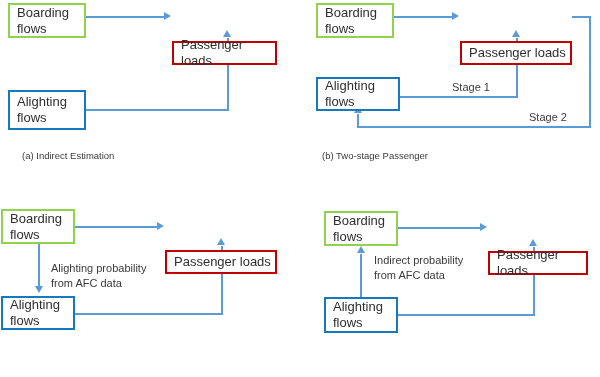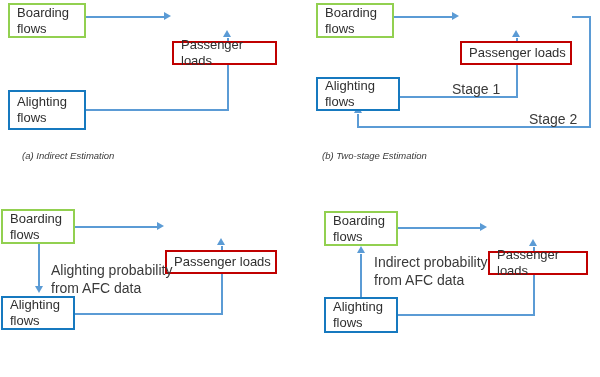--- a/index.html
+++ b/index.html
@@ -50,33 +50,32 @@
   }
   .ah.down{
     border-left:4.5px solid transparent;
     border-right:4.5px solid transparent;
     border-top:7px solid #5B9BD5;
   }
 
   
   .edge-label{
     position:absolute;
-    font-size:14px;
+    font-size:11px;
     color:#3a3a3a;
     line-height:1.32;
     white-space:pre-line;
     z-index:6;
   }
   .caption{
     position:absolute;
     font-size:9.5px;
     color:#3a3a3a;
     white-space:nowrap;
     z-index:6;
-    font-style:italic;
   }
 </style>
 </head>
 <body>
 
 <div id="stage">
 
   <div class="panel" style="left:0;top:0;width:300px;height:188px;">
 
     <div class="node boarding" style="left:8px;top:3px;width:78px;height:35px;">
@@ -127,21 +126,21 @@
     <div class="ah up" style="left:211.5px;top:30px;"></div>
     <div class="edge-label" style="left:152px;top:80px;">Stage 1</div>
 
     <div class="seg h" style="left:272px;top:16px;width:19px;"></div>
     <div class="seg v" style="left:289px;top:16px;height:112px;"></div>
     <div class="seg h" style="left:57px;top:126px;width:234px;"></div>
     <div class="seg v" style="left:57px;top:114px;height:12px;"></div>
     <div class="ah up" style="left:53.5px;top:106px;"></div>
     <div class="edge-label" style="left:229px;top:110px;">Stage 2</div>
 
-    <div class="caption" style="left:22px;top:150px;">(b) Two-stage Estimation</div>
+    <div class="caption" style="left:22px;top:150px;">(b) Two-stage Passenger</div>
   </div>
 
   <div class="panel" style="left:0;top:189px;width:300px;height:188px;">
 
     <div class="node boarding" style="left:1px;top:20px;width:74px;height:35px;">
       <span>Boarding
 flows</span>
     </div>
 
     <div class="node loads" style="left:165px;top:25px;width:112px;height:24px;">

